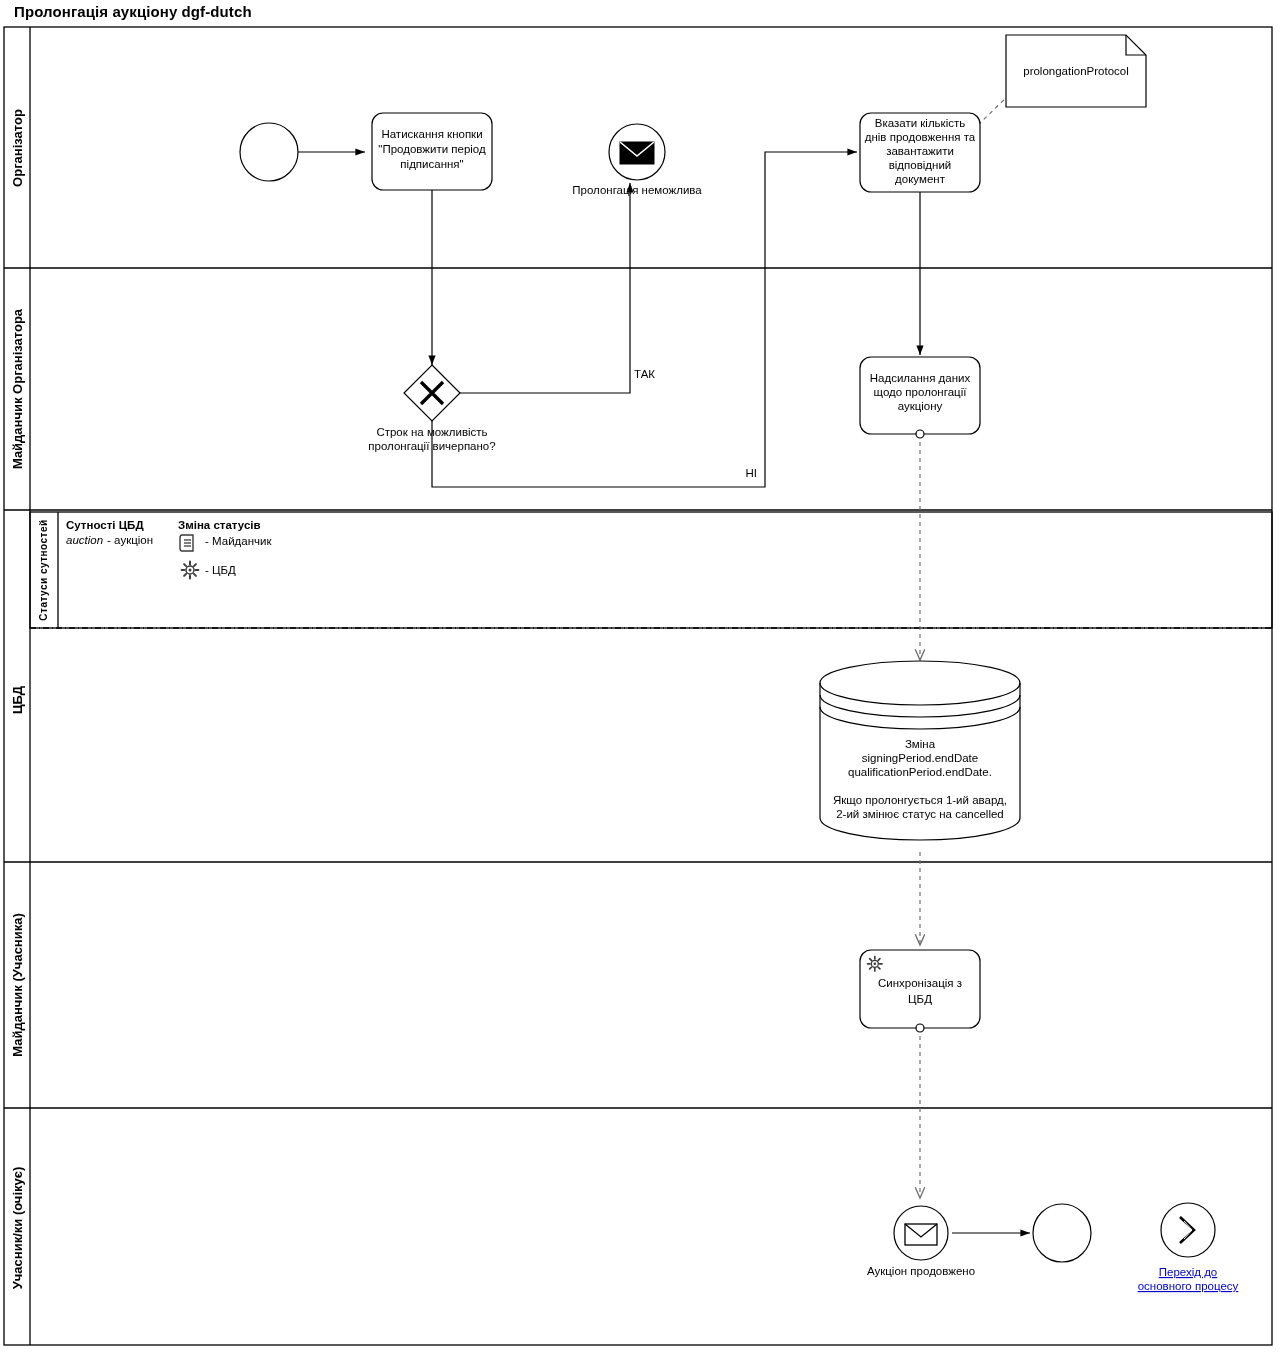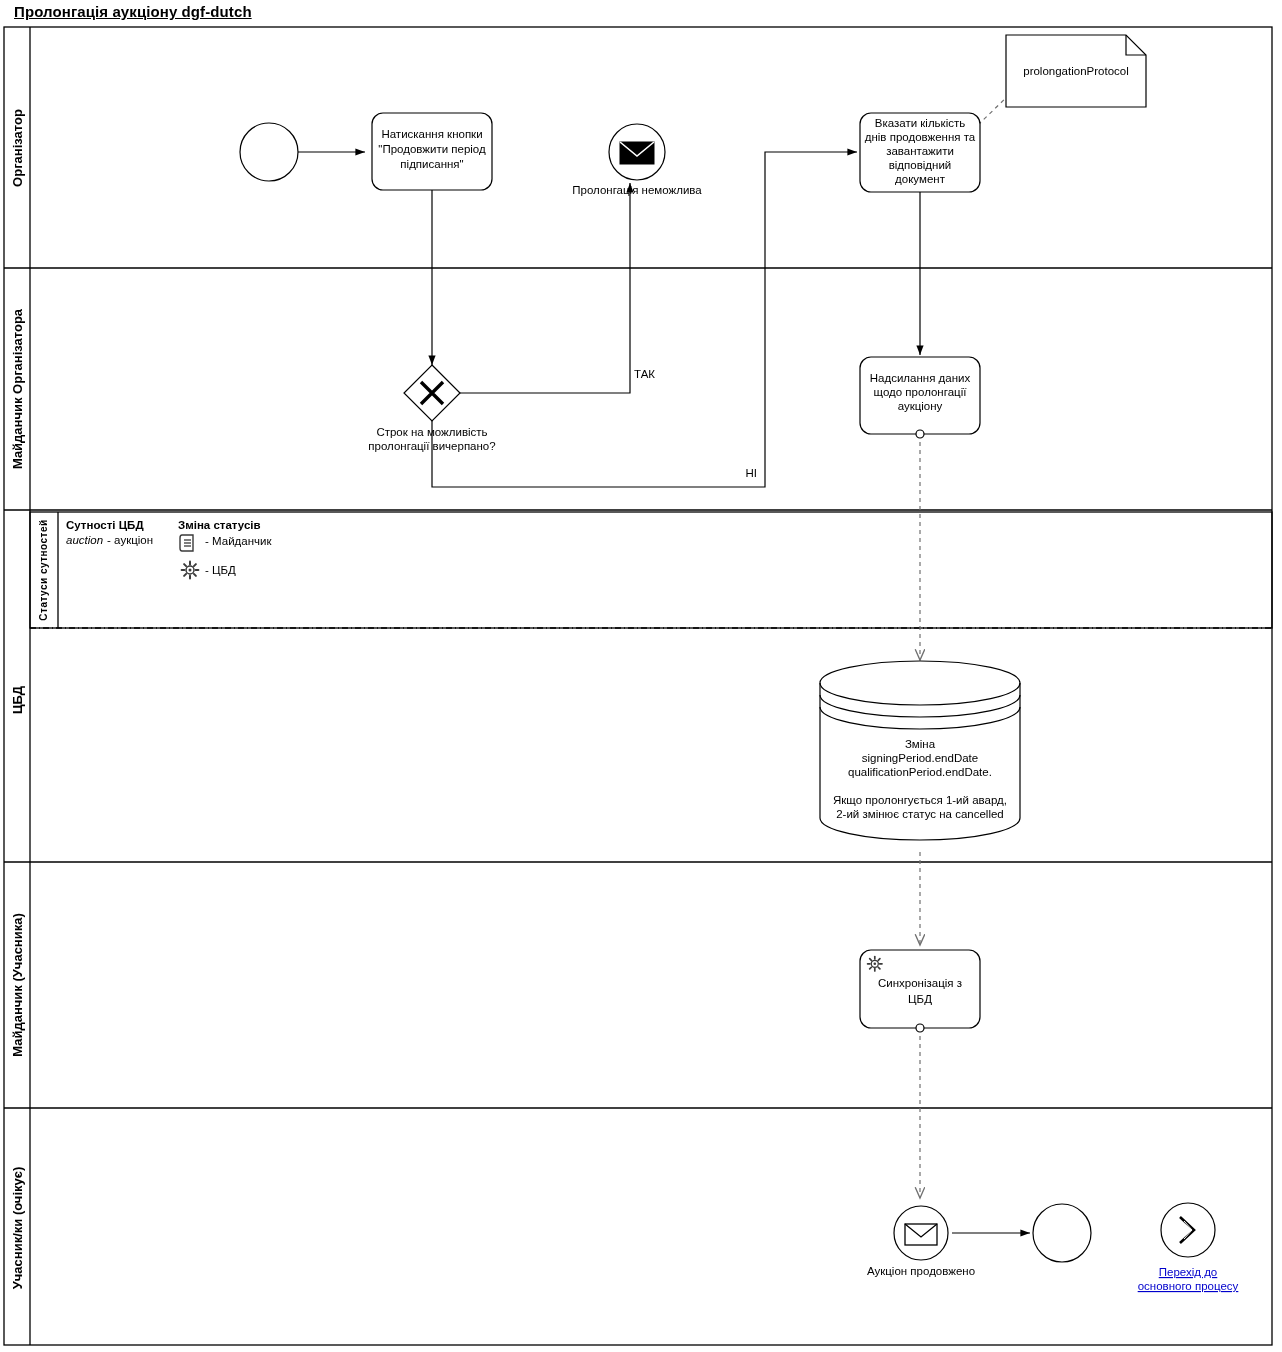--- a/index.html
+++ b/index.html
@@ -16,21 +16,20 @@
     overflow: hidden;
   }
   #diagram-title {
     position: absolute;
     left: 14px;
     top: 3px;
     font-size: 15px;
     font-weight: bold;
     color: #000000;
     letter-spacing: 0.1px;
-    text-decoration: underline;
   }
   svg#bpmn {
     position: absolute;
     left: 0;
     top: 0;
   }
   .lane-label {
     font-family: "Liberation Sans", sans-serif;
     font-size: 13px;
     font-weight: bold;

